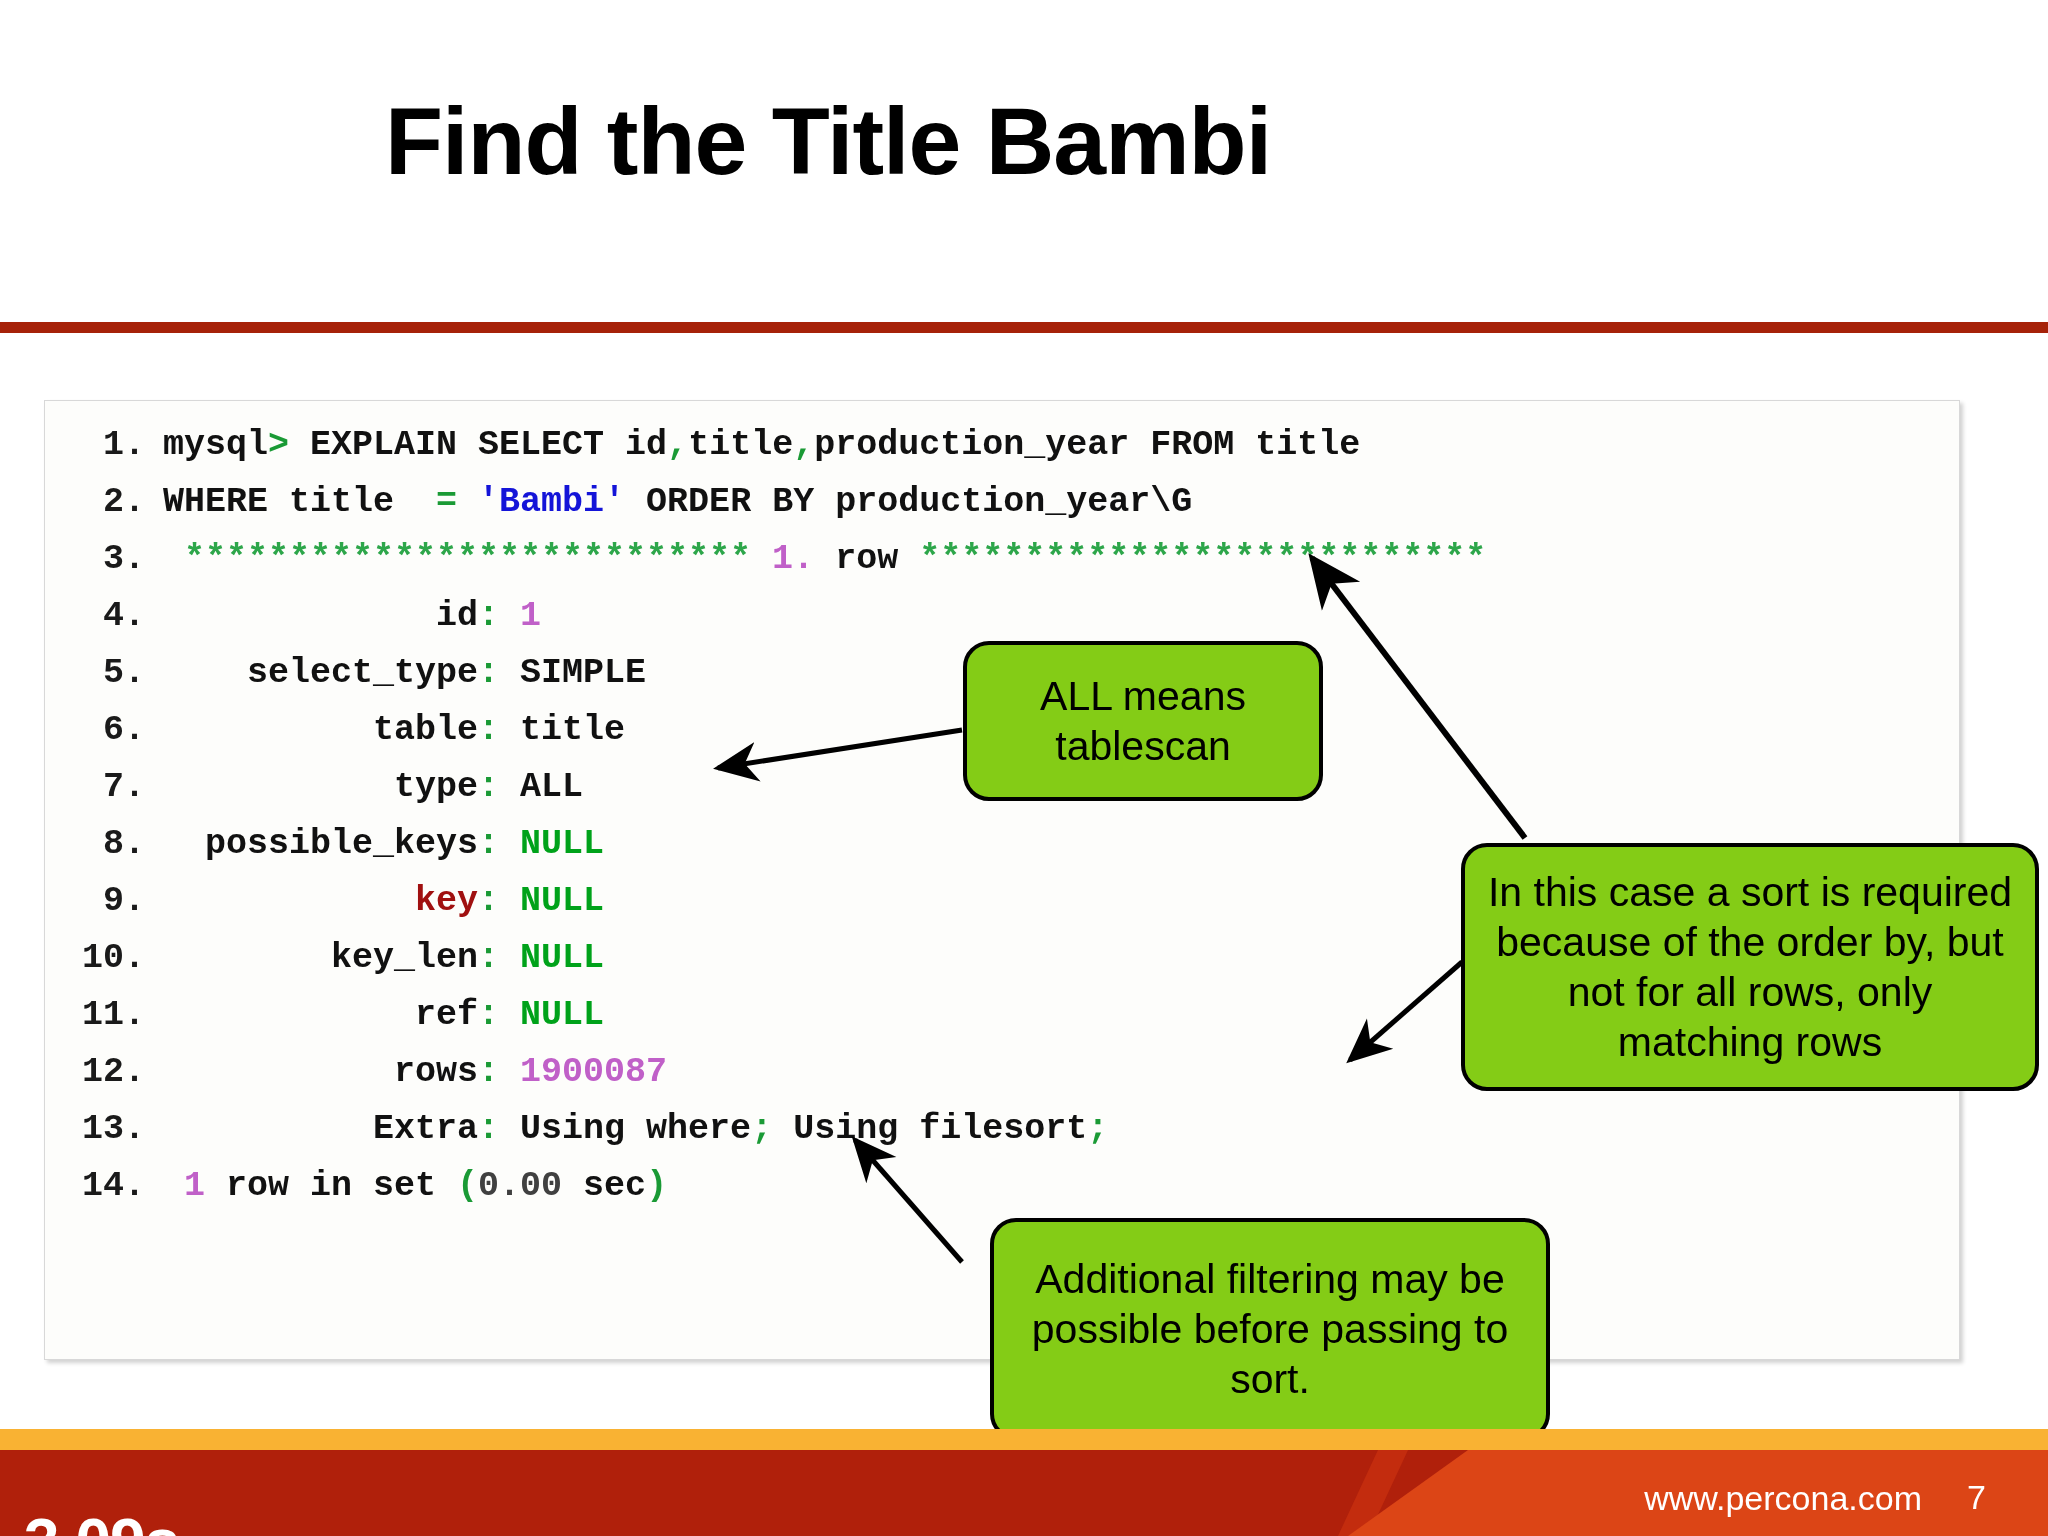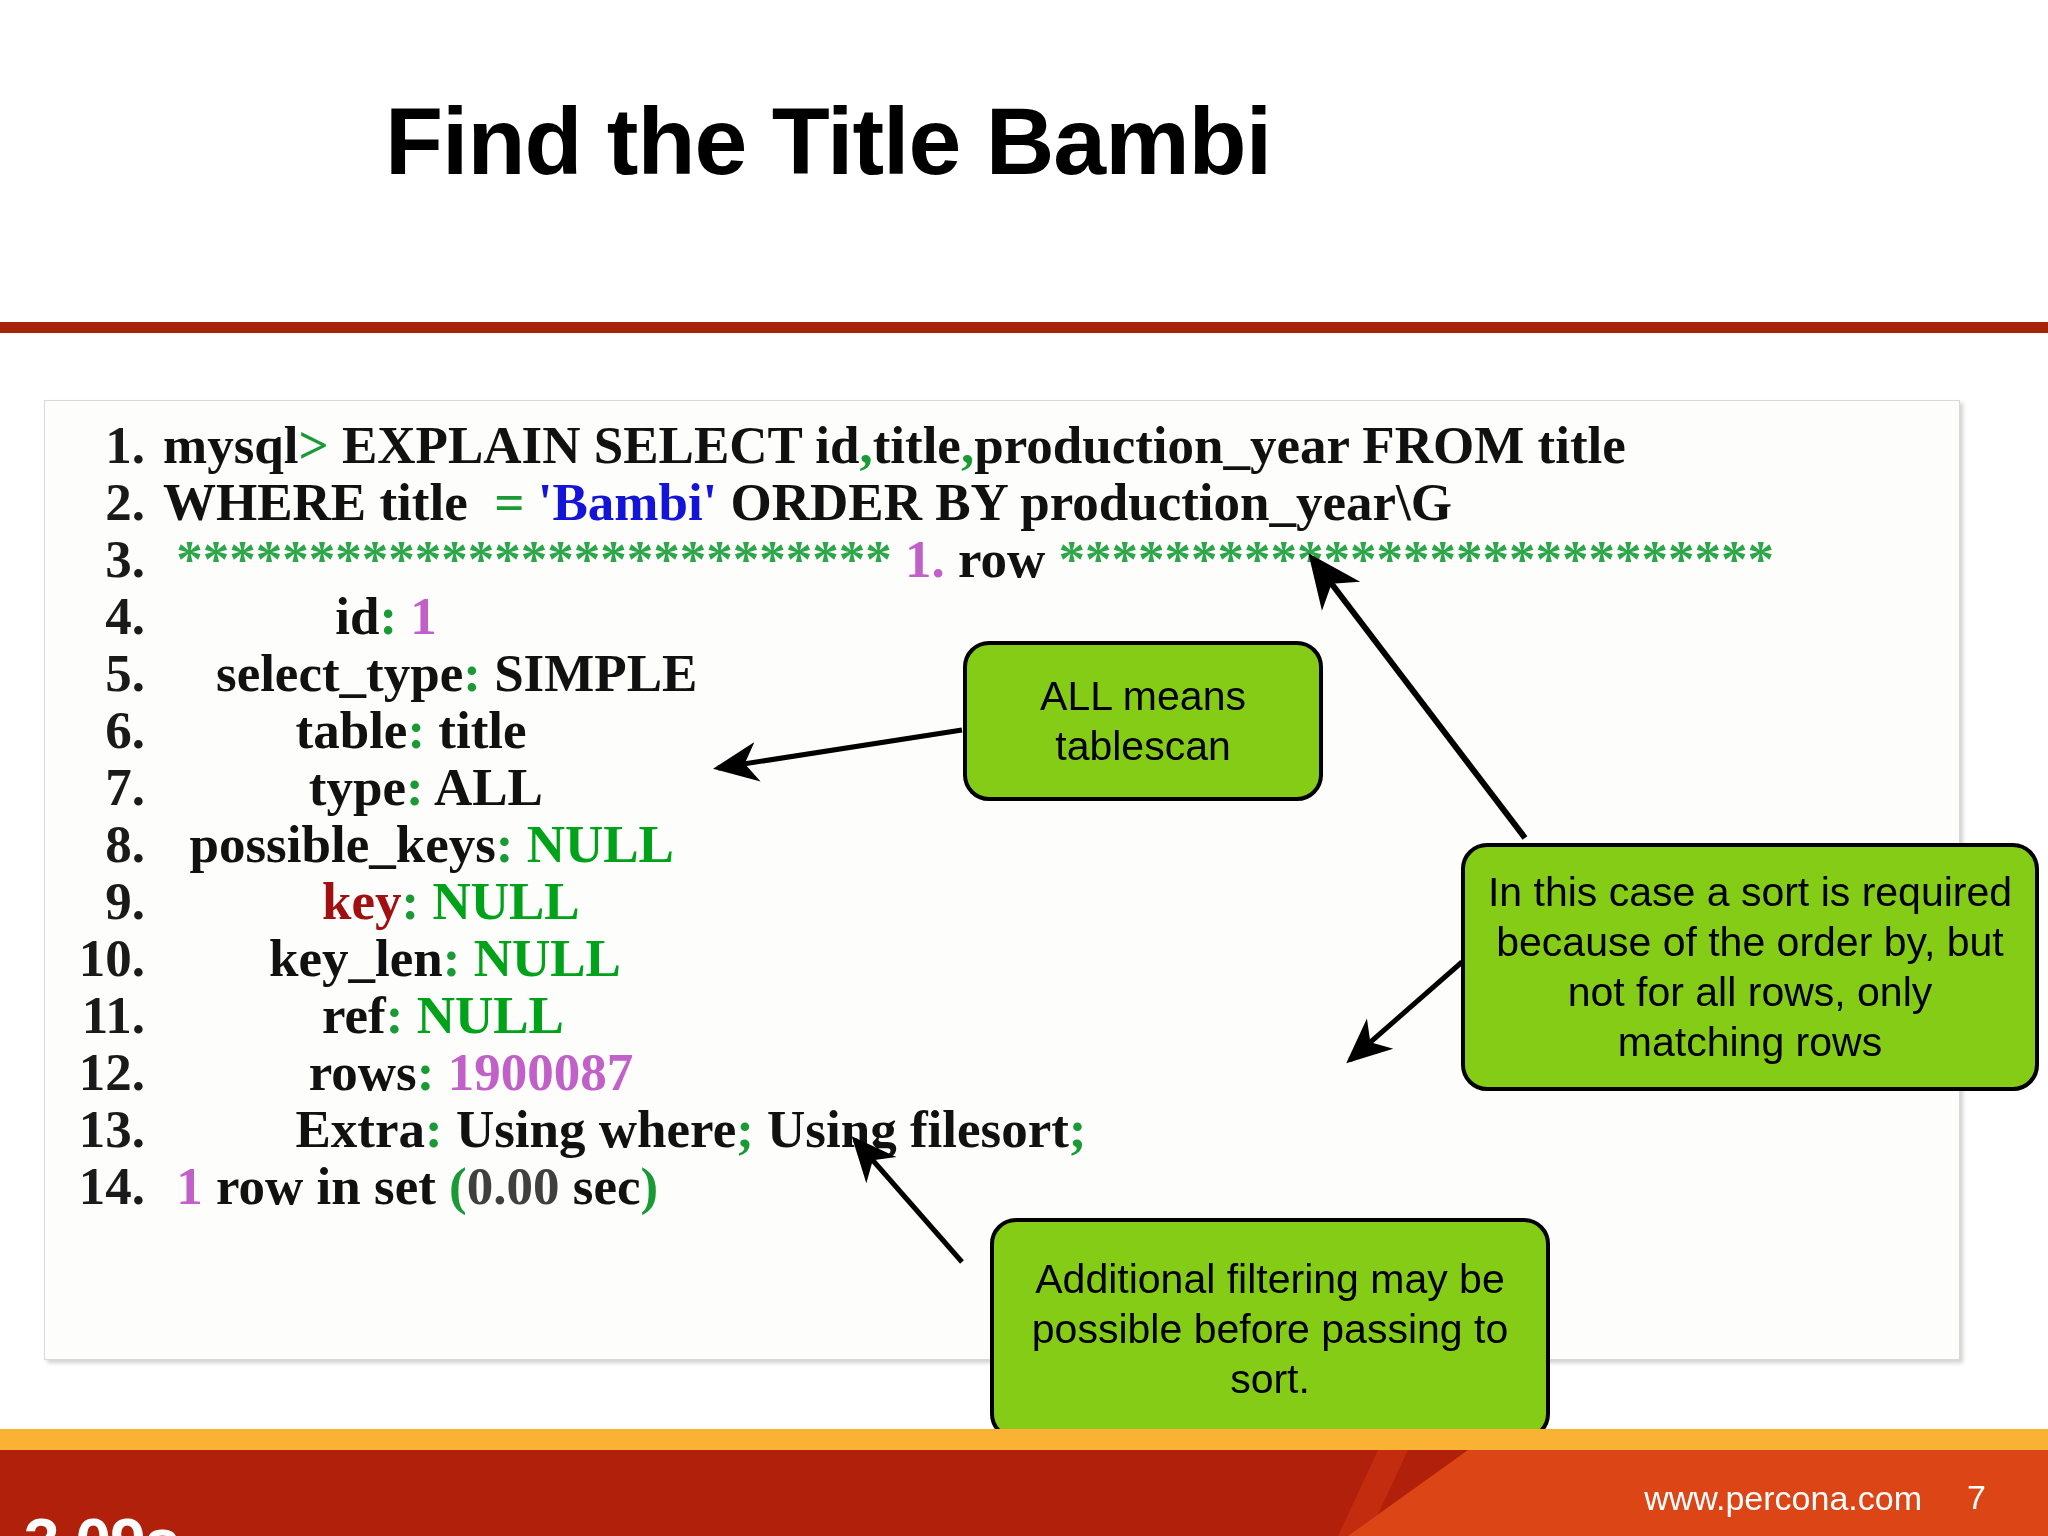--- a/index.html
+++ b/index.html
@@ -22,22 +22,22 @@
 
   
   .code-block{
     position:absolute;left:44px;top:400px;width:1916px;height:960px;
     background:#fdfdfb;border:1px solid #d8d8d8;
     box-shadow:3px 3px 4px rgba(0,0,0,.18);
     box-sizing:border-box;
     padding:16px 0 0 0;
   }
   .code-lines{
-    font-family:Liberation Serif, serif;
-    font-size:53px;line-height:57px;font-weight:bold;color:#111;
+    font-family:Liberation Mono, monospace;
+    font-size:35px;line-height:57px;font-weight:bold;color:#111;
     white-space:pre;
   }
   .code-line{display:block;height:57px;}
   .ln{display:inline-block;width:100px;text-align:right;color:#1a1a1a;
       margin-right:18px;}
   .g{color:#1a9a35;}      
   .gb{color:#00a21a;}     
   .star{color:#2da64a;}
   .blue{color:#1414d8;}
   .purple{color:#c060c8;}

